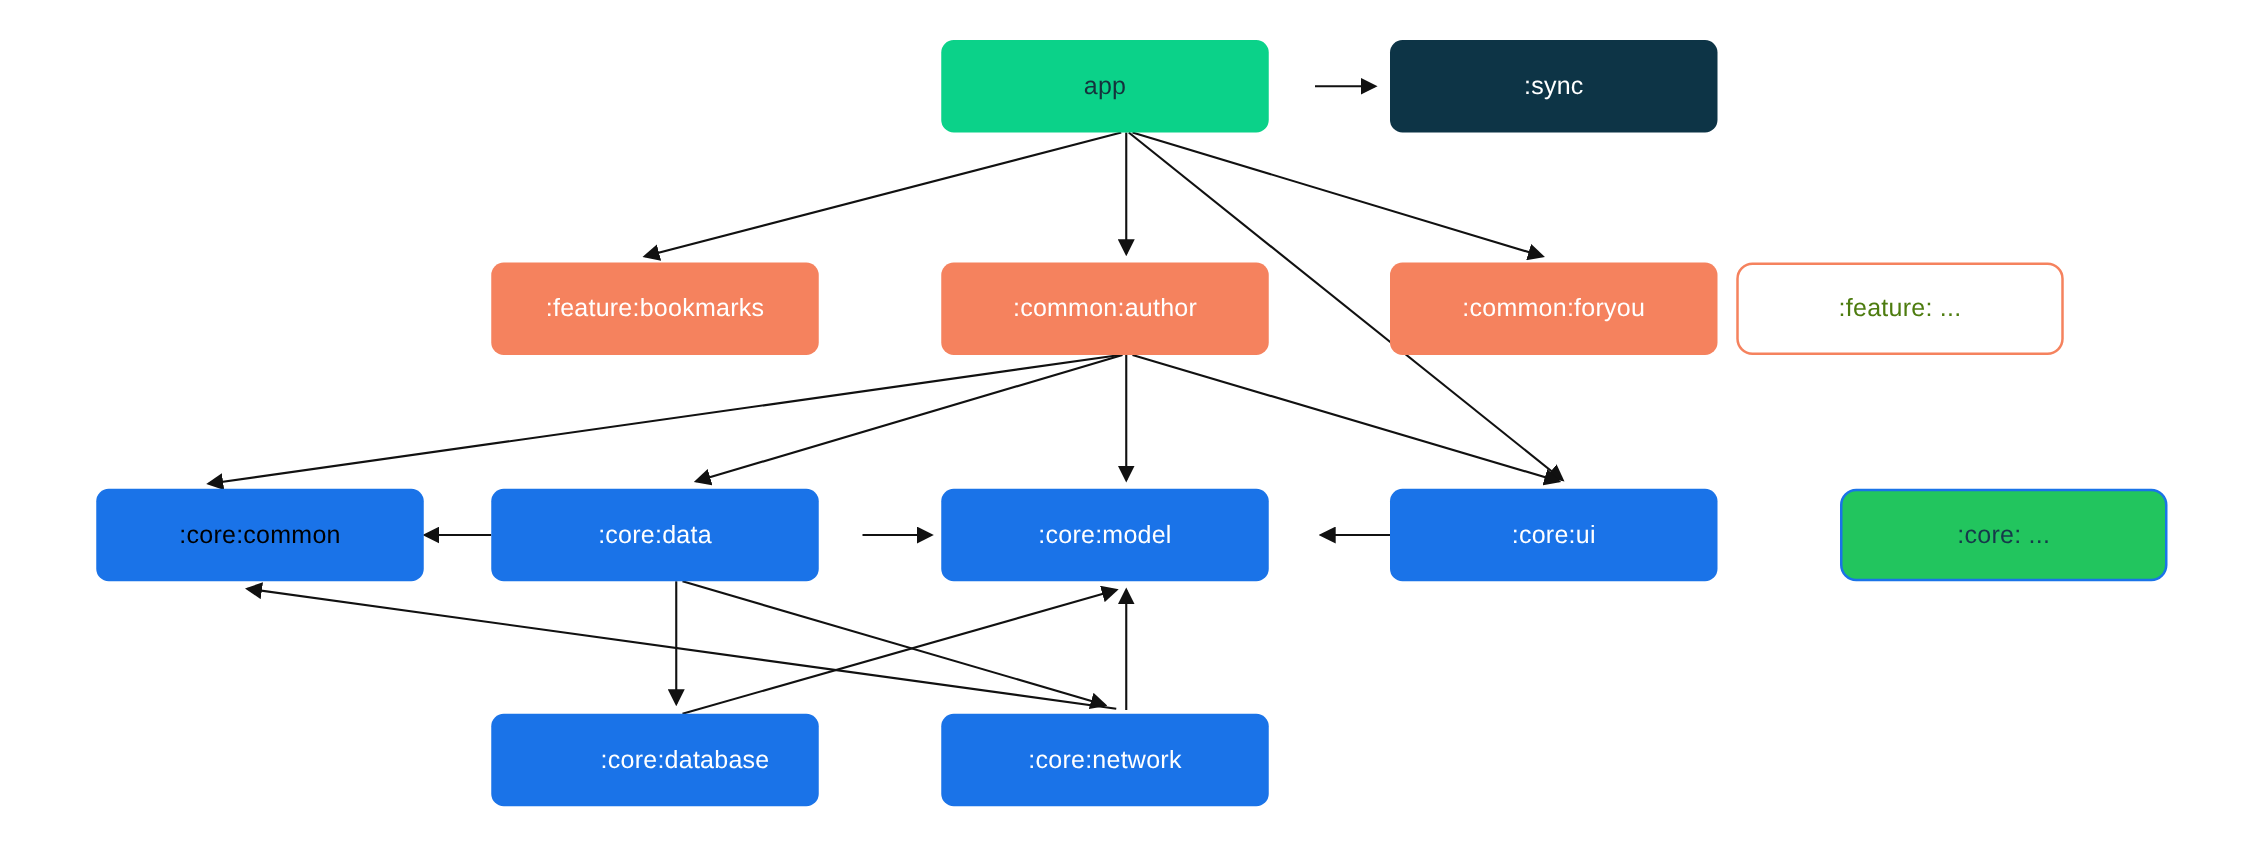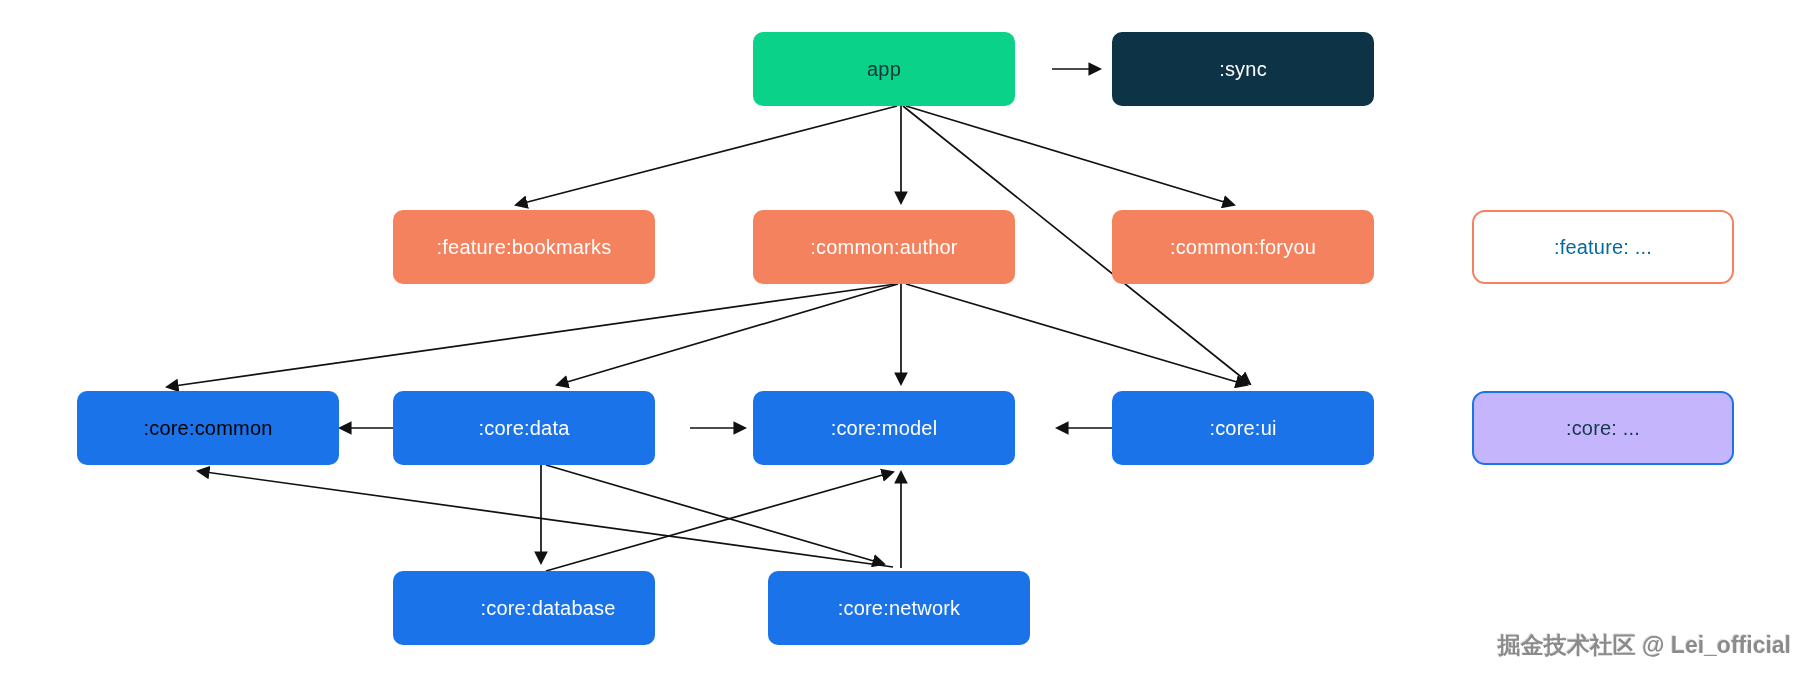--- a/index.html
+++ b/index.html
@@ -57,39 +57,38 @@
       </div>
       <div class="node" style="left: 393px; top: 210px; background: rgb(245, 130, 94); color: rgb(255, 255, 255);">
         <span>:feature:bookmarks</span>
       </div>
       <div class="node" style="left: 753px; top: 210px; background: rgb(245, 130, 94); color: rgb(255, 255, 255);">
         <span>:common:author</span>
       </div>
       <div class="node" style="left: 1112px; top: 210px; background: rgb(245, 130, 94); color: rgb(255, 255, 255);">
         <span>:common:foryou</span>
       </div>
-      <div class="node outline" style="left: 1472px; top: 210px; background: rgb(255, 255, 255); color: #0369a1; border: 2.5px solid rgb(245, 130, 94);">
+      <div class="node outline" style="left: 1389px; top: 210px; background: rgb(255, 255, 255); color: #4d7c0f; border: 2.5px solid rgb(245, 130, 94);">
         <span>:feature: ...</span>
       </div>
       <div class="node" style="left: 33px; top: 391px; background: rgb(26, 115, 232); color: #000000; margin-left: 44px;">
         <span>:core:common</span>
       </div>
       <div class="node" style="left: 393px; top: 391px; background: rgb(26, 115, 232); color: rgb(255, 255, 255);">
         <span>:core:data</span>
       </div>
       <div class="node" style="left: 753px; top: 391px; background: rgb(26, 115, 232); color: rgb(255, 255, 255);">
         <span>:core:model</span>
       </div>
       <div class="node" style="left: 1112px; top: 391px; background: rgb(26, 115, 232); color: rgb(255, 255, 255);">
         <span>:core:ui</span>
       </div>
-      <div class="node outline" style="left: 1472px; top: 391px; background: #c4b5fd; color: rgb(22, 56, 74); border: 2.5px solid rgb(26, 115, 232);">
+      <div class="node outline" style="left: 1472px; top: 391px; background: #22c55e; color: rgb(22, 56, 74); border: 2.5px solid rgb(26, 115, 232);">
         <span>:core: ...</span>
       </div>
       <div class="node" style="left: 393px; top: 571px; background: rgb(26, 115, 232); color: rgb(255, 255, 255); padding-left: 48px;">
         <span>:core:database</span>
       </div>
-      <div class="node" style="left: 753px; top: 571px; background: rgb(26, 115, 232); color: rgb(255, 255, 255); margin-left: 15px;">
+      <div class="node" style="left: 753px; top: 571px; background: rgb(26, 115, 232); color: rgb(255, 255, 255);">
         <span>:core:network</span>
       </div>
     </div>
-  <div id="watermark" style="color: rgb(139, 139, 139);">掘金技术社区 @ Lei_official</div>
 </div>
 
 </body></html>

